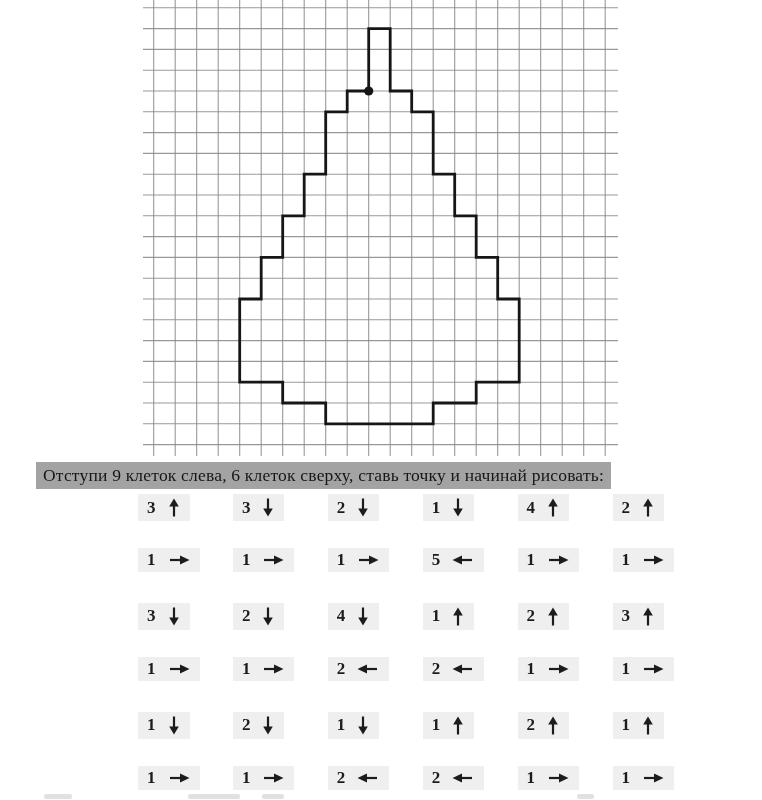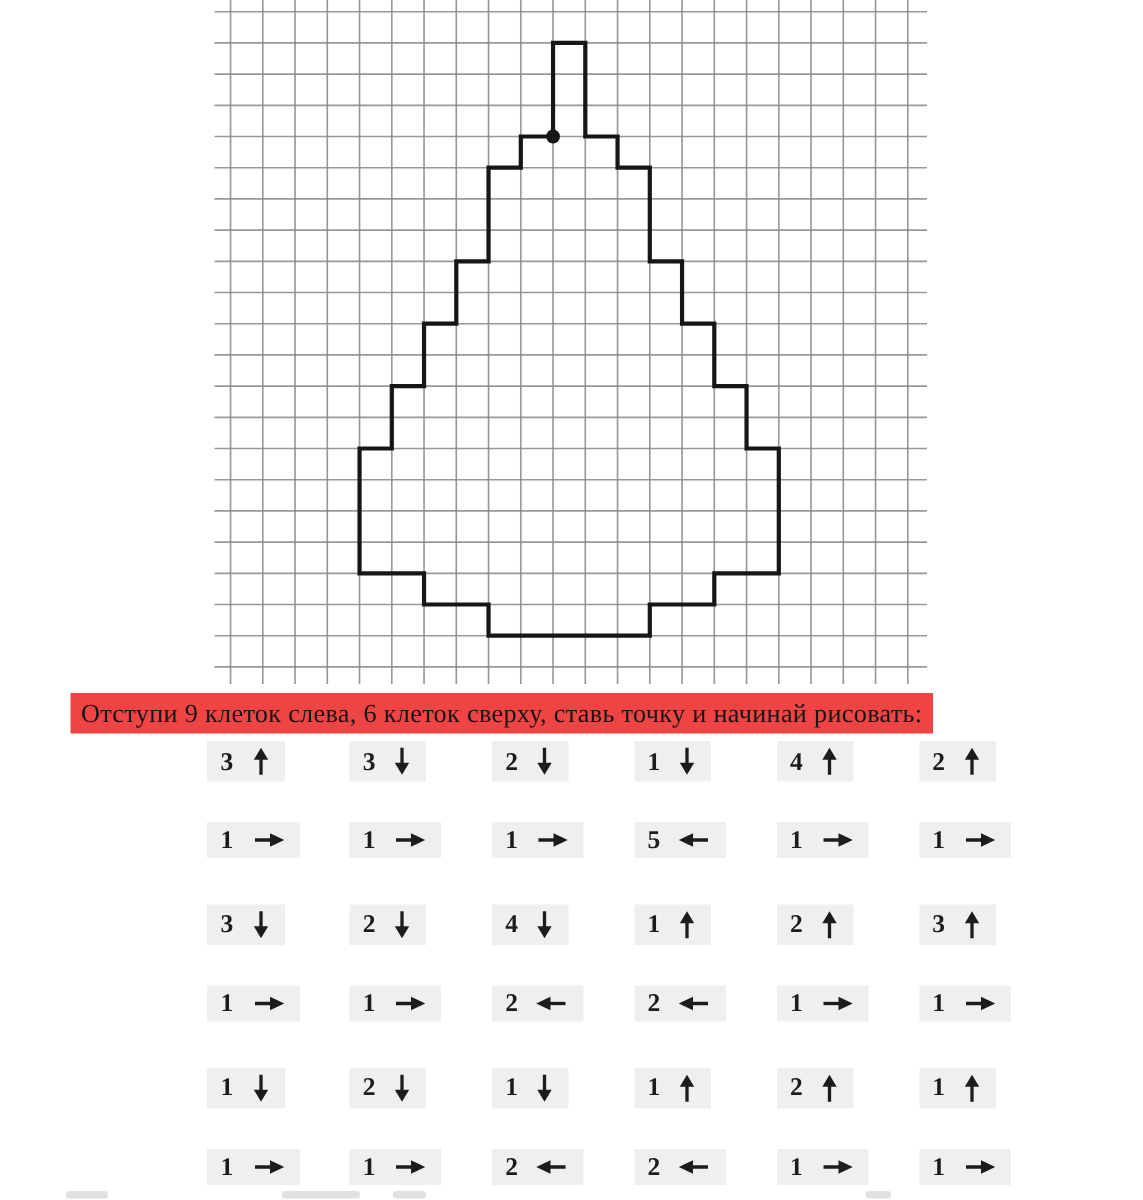--- a/index.html
+++ b/index.html
@@ -3,23 +3,23 @@
 <meta charset="utf-8">
 <style>
   html,body{margin:0;padding:0;}
   body{
     width:762px;height:800px;position:relative;overflow:hidden;
     background:#ffffff;
     font-family:"Liberation Serif", serif;
   }
   #grid-svg{position:absolute;left:0;top:0;}
   .instruction{
-    position:absolute;left:47px;top:462px;
+    position:absolute;left:36px;top:462px;
     font-size:17.5px;line-height:24px;color:#161616;
-    background:#ef4444;padding:1px 7px 2px 7px;white-space:nowrap;
+    background:#a3a3a3;padding:1px 7px 2px 7px;white-space:nowrap;
     letter-spacing:0.2px;
   }
   .dict-cell{
     position:absolute;display:flex;align-items:center;gap:11px;
     background:#efefef;padding:3px 9px;
   }
   .dict-num{
     font-size:17px;font-weight:700;color:#1c1c1c;line-height:18px;
     font-family:"Liberation Serif", serif;
   }

